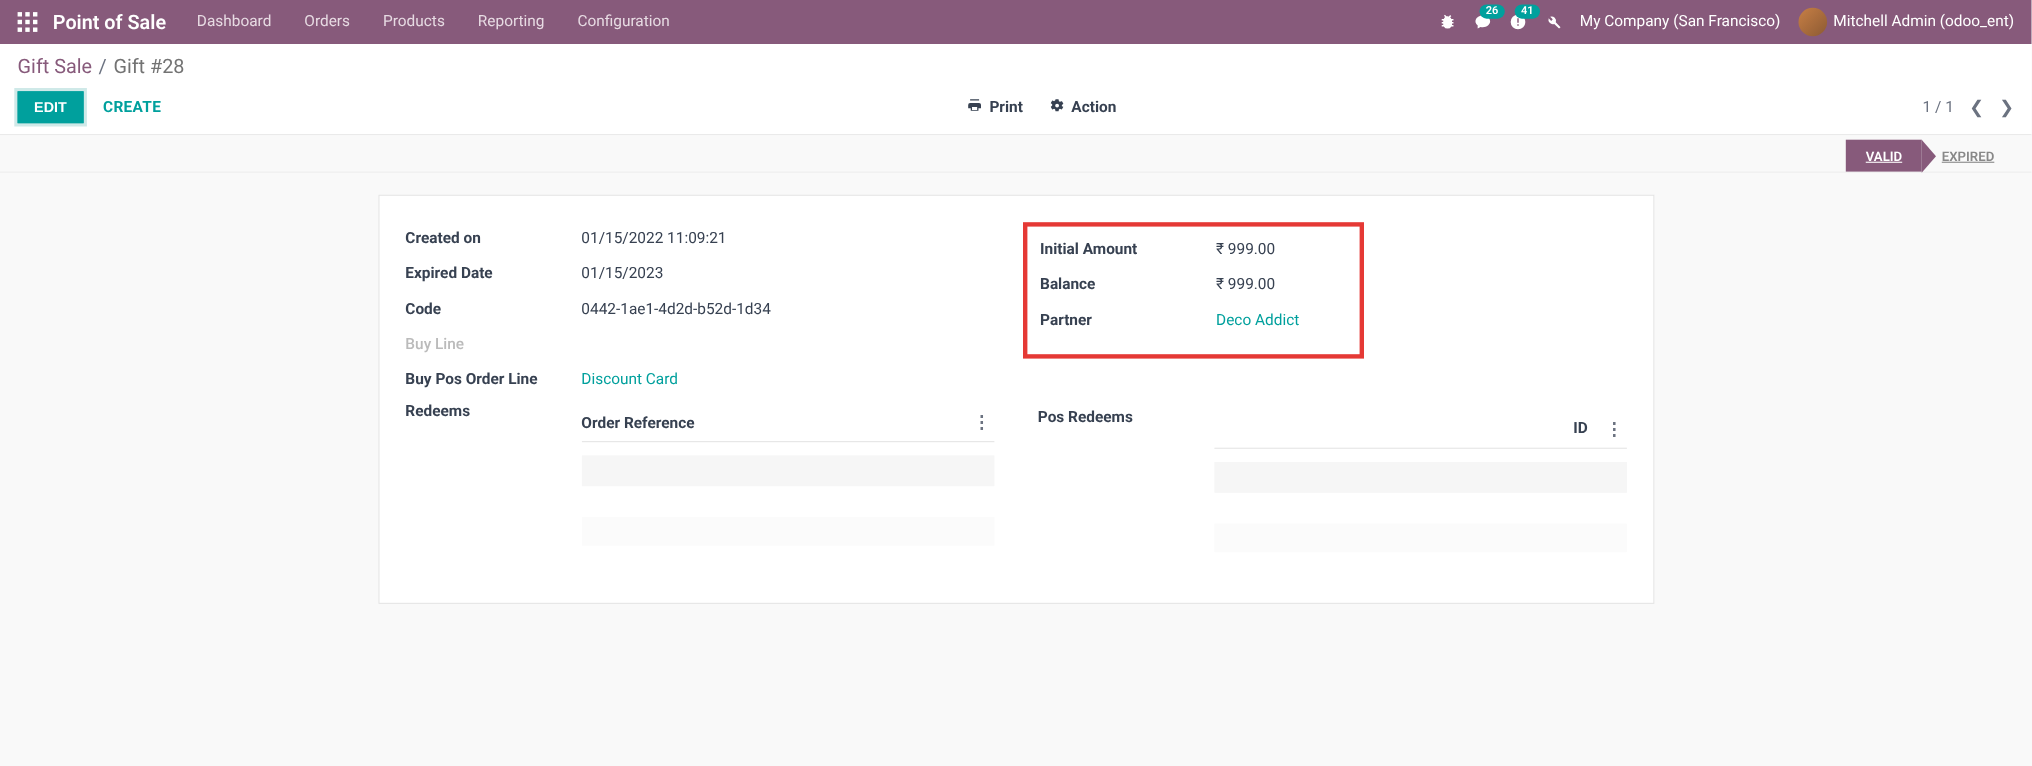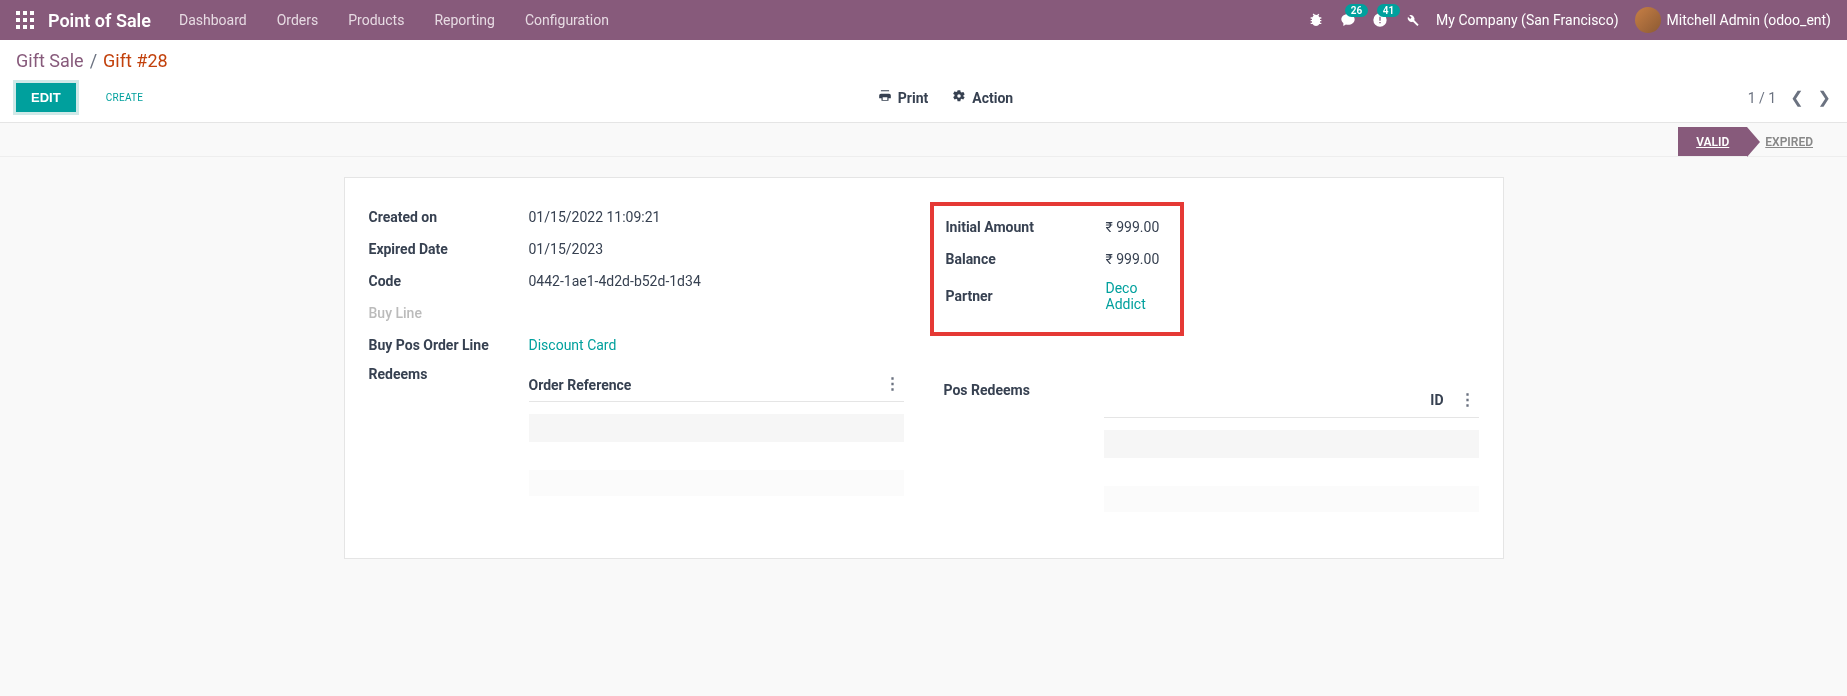--- a/index.html
+++ b/index.html
@@ -18,25 +18,25 @@
     .badge { position: absolute; top: -8px; right: -12px; background: #00a09d; color: #fff; font-size: 10px; border-radius: 10px; padding: 1px 6px; font-weight: 600; }
     .company-label, .user-label { color: #fff; font-size: 14px; }
     .avatar { width: 26px; height: 26px; border-radius: 50%; background: linear-gradient(135deg, #c77f45, #8c5a33); margin-right: 6px; }
     .user-block { display: flex; align-items: center; cursor: pointer; }
 
     
     .subbar { background: #fff; border-bottom: 1px solid #e5e5e5; padding: 10px 16px 0 16px; }
     .breadcrumb { font-size: 18px; margin-bottom: 12px; display: flex; align-items: baseline; gap: 6px; }
     .bc-link { color: #875a7b; cursor: pointer; }
     .bc-sep { color: #6b7280; }
-    .bc-current { color: #c2410c; text-align: right; }
+    .bc-current { color: #737373; text-align: right; }
     .actionrow { display: flex; align-items: center; padding-bottom: 10px; }
     .edit-btn { background: #00a09d; color: #fff; border: 1px solid #00a09d; padding: 6px 14px; font-size: 13px; font-weight: 600; cursor: pointer; }
     .edit-btn.outline-shadow { box-shadow: 0 0 0 3px #cfe9e8; }
-    .create-btn { color: #00a09d; font-weight: 400; margin-left: 30px; cursor: pointer; font-size: 10px; letter-spacing: 0.3px; }
+    .create-btn { color: #00a09d; font-weight: 700; margin-left: 18px; cursor: pointer; font-size: 14px; letter-spacing: 0.3px; }
     .center-actions { flex: 1; display: flex; justify-content: center; gap: 24px; font-weight: bold; }
     .center-actions .ca-item { color: #374151; cursor: pointer; display: flex; align-items: center; gap: 6px; font-size: 14px; }
     .pager { display: flex; align-items: center; gap: 14px; color: #6b7280; font-size: 14px; }
     .pager .chev { cursor: pointer; color: #6b7280; font-size: 16px; }
 
     
     .statusbar { display: flex; justify-content: flex-end; padding: 4px 16px 0 16px; background: #f9f9f9; border-bottom: 1px solid #eee; height: 34px; align-items: stretch; }
     .sb-stage { display: flex; align-items: center; padding: 0 18px; font-size: 12px; font-weight: 600; position: relative; color: #888; text-decoration: underline; }
     .sb-stage.active { background: #875a7b; color: #fff; }
     .sb-stage.active::after { content: ""; position: absolute; right: -13px; top: 0; bottom: 0; width: 0; height: 0; border-top: 15px solid transparent; border-bottom: 15px solid transparent; border-left: 13px solid #875a7b; }
@@ -45,21 +45,21 @@
     .sheet-wrap { display: flex; justify-content: center; padding: 20px 16px; }
     .sheet { background: #fff; border: 1px solid #e5e5e5; width: 1160px; padding: 28px 24px; }
     .form-cols { display: flex; gap: 40px; }
     .form-col { flex: 1; }
     .field-row { display: flex; margin-bottom: 10px; min-height: 22px; align-items: center; }
     .field-label { width: 160px; font-weight: 700; color: #374151; font-size: 14px; }
     .field-label.muted { color: #bbb; font-weight: 500; }
     .field-value { flex: 1; color: #374151; font-size: 14px; }
     .field-value.link { color: #00a09d; cursor: pointer; }
 
-    .highlight-box { border: 4px solid #e53935; padding: 10px 12px; margin-top: -4px;  margin-left: -14px; width: 254px; }
+    .highlight-box { border: 4px solid #e53935; padding: 10px 12px; margin-top: -4px;  margin-left: -14px; width: 310px; }
 
     .subtable-row { display: flex; margin-top: 6px; }
     .subtable-col { flex: 1; }
     .subtable-header { display: flex; justify-content: space-between; align-items: flex-end; border-bottom: 1px solid #e5e5e5; padding: 8px 4px 8px 0; font-weight: 700; color: #374151; font-size: 14px; }
     .kebab { color: #6b7280; cursor: pointer; font-size: 16px; letter-spacing: -1px; }
     .st-body { padding: 6px 0; }
     .st-row-placeholder { background: #f6f6f6; height: 28px; margin: 6px 0 12px 0; }
     .st-row-placeholder.alt { background: #fbfbfb; height: 26px; margin-top: 28px; }
   </style>
 </head>

